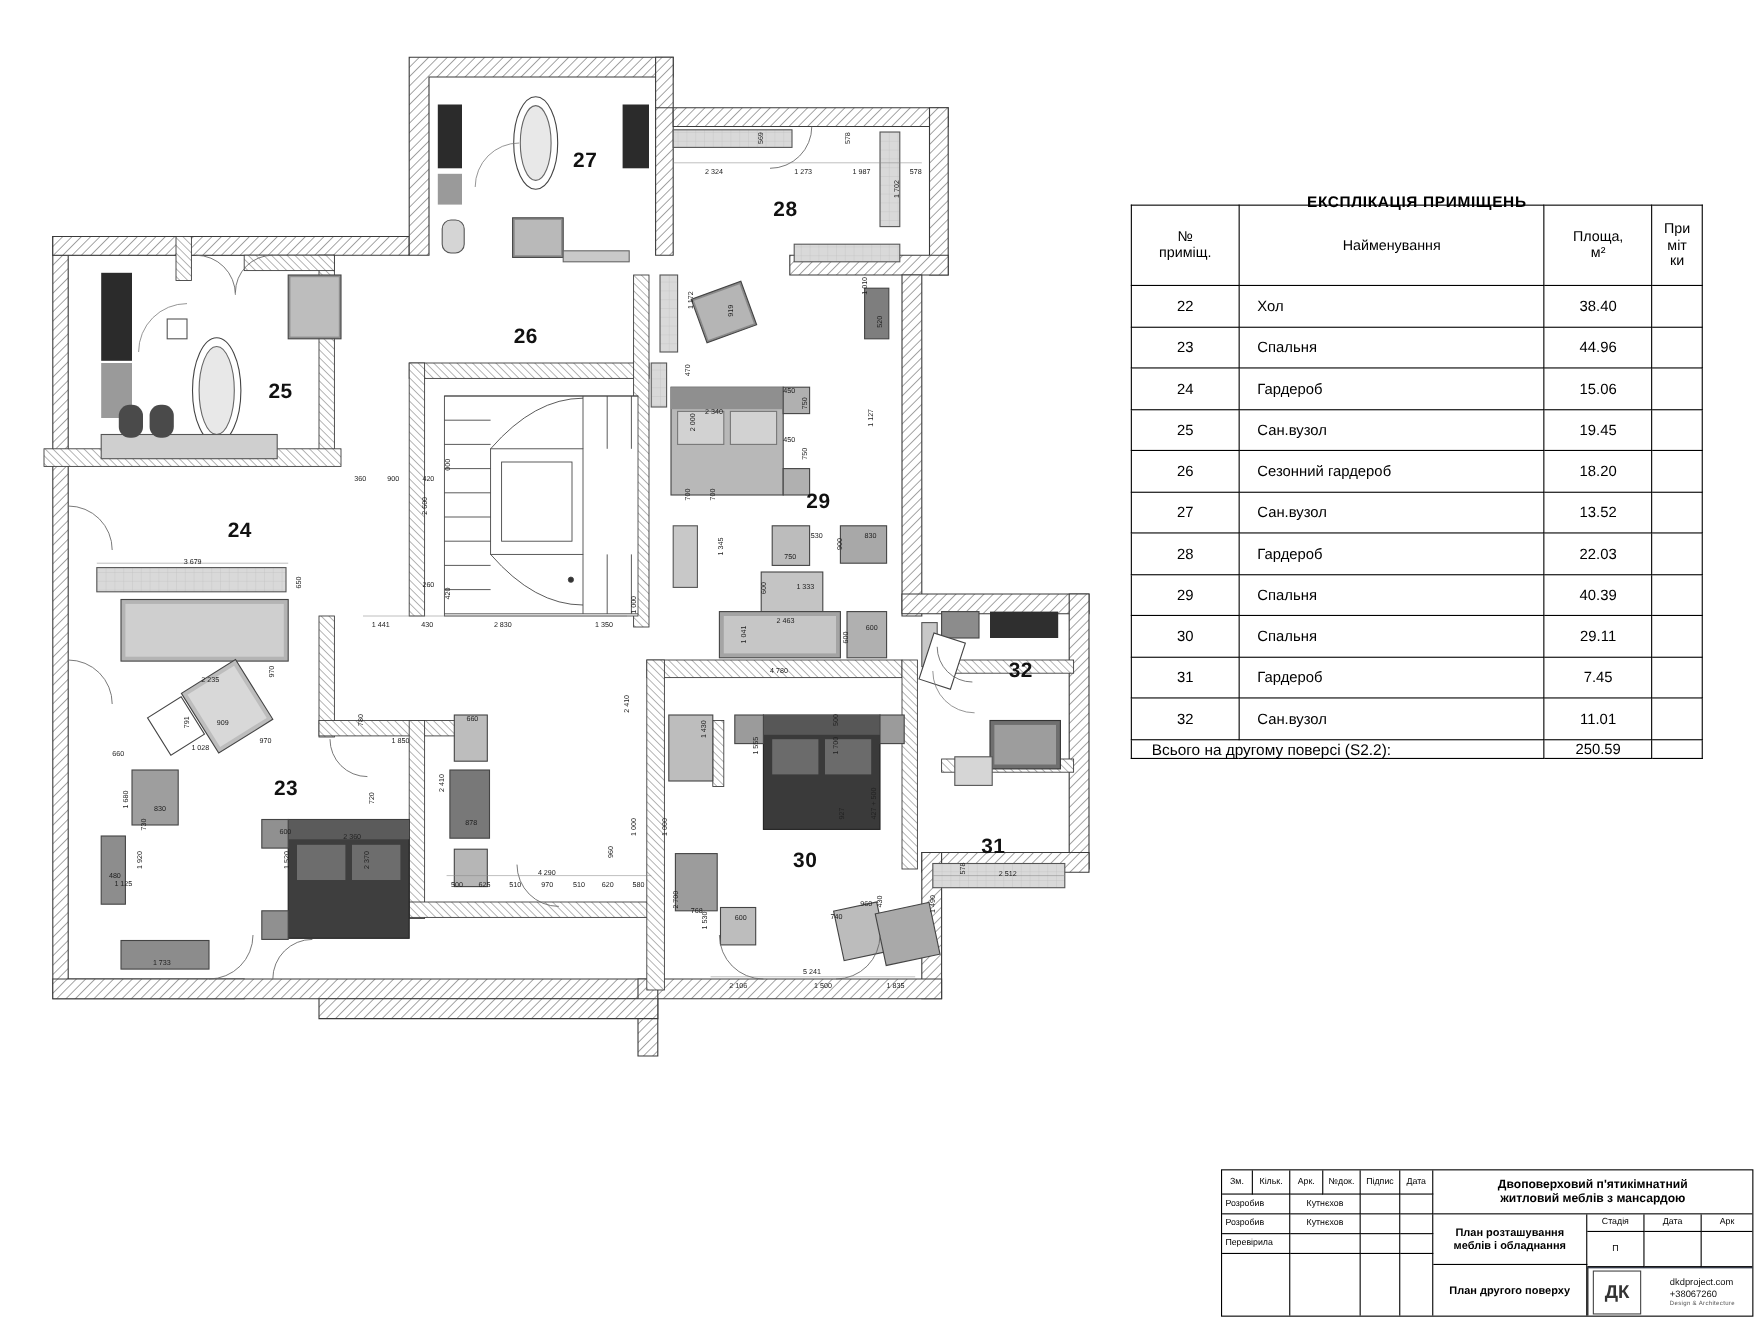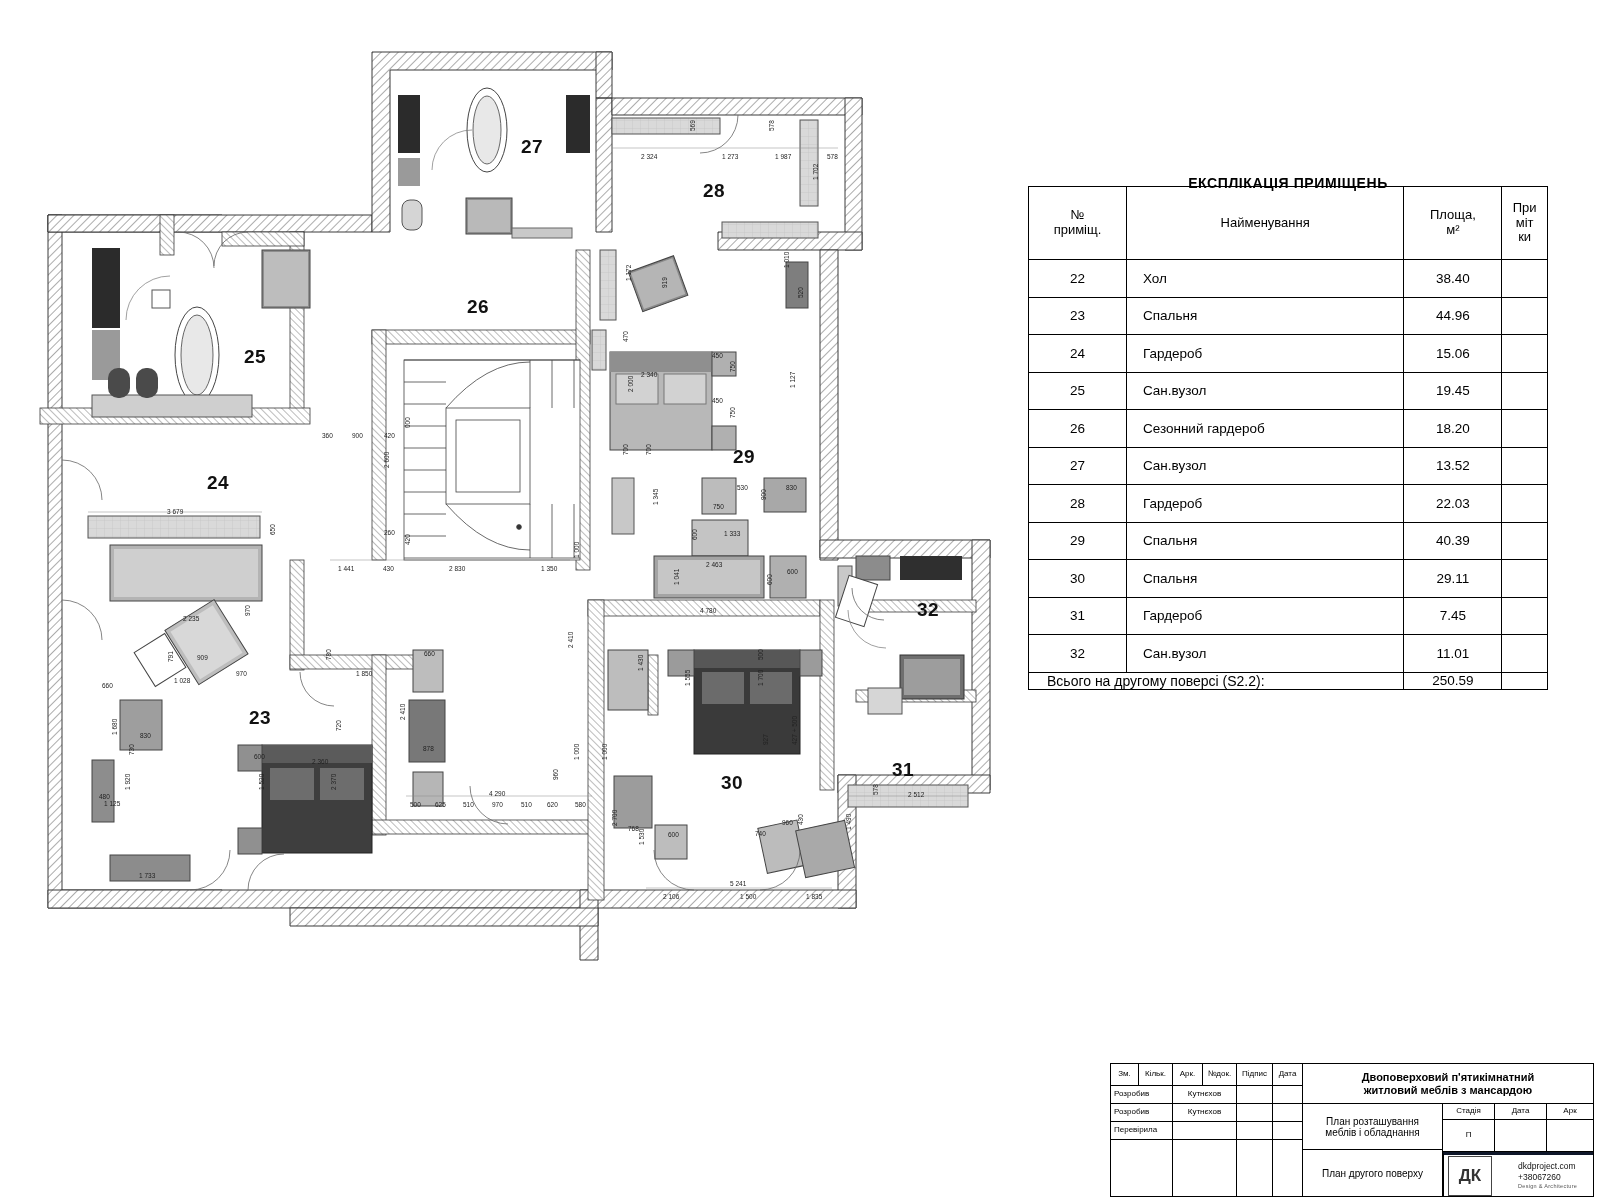--- a/index.html
+++ b/index.html
@@ -70,23 +70,23 @@
   #title-block{
     position:absolute;left:1110px;top:1063px;width:482px;height:132px;
     border:1px solid #000;
     font-size:8px;
   }
   .tb-cell{position:absolute;border-right:1px solid #000;border-bottom:1px solid #000;
            box-sizing:border-box;display:flex;align-items:center;justify-content:center;
            text-align:center;line-height:1.1;}
   .tb-left{justify-content:flex-start;padding-left:3px;}
   .tb-big{font-size:11px;font-weight:bold;}
-  .tb-mid{font-size:10px;font-weight:normal;}
+  .tb-mid{font-size:10px;font-weight:bold;}
   .logo-box{position:absolute;right:0;bottom:0;width:150px;height:44px;box-sizing:border-box;
-            border-left:1px solid #000;border-top:3px solid #0f172a;display:flex;align-items:center;}
+            border-left:1px solid #000;border-top:1px solid #0f172a;display:flex;align-items:center;}
   .logo-mark{width:42px;height:38px;border:1px solid #444;margin-left:4px;position:relative;
              display:flex;align-items:center;justify-content:center;font-size:17px;font-weight:bold;color:#333;}
   .logo-text{font-size:8.5px;line-height:1.25;padding-left:5px;color:#111;margin-left:21px;}
   .logo-sub{font-size:5.5px;color:#555;letter-spacing:.3px;}
 </style>
 </head>
 <body>
 
 <div class="page">
 

